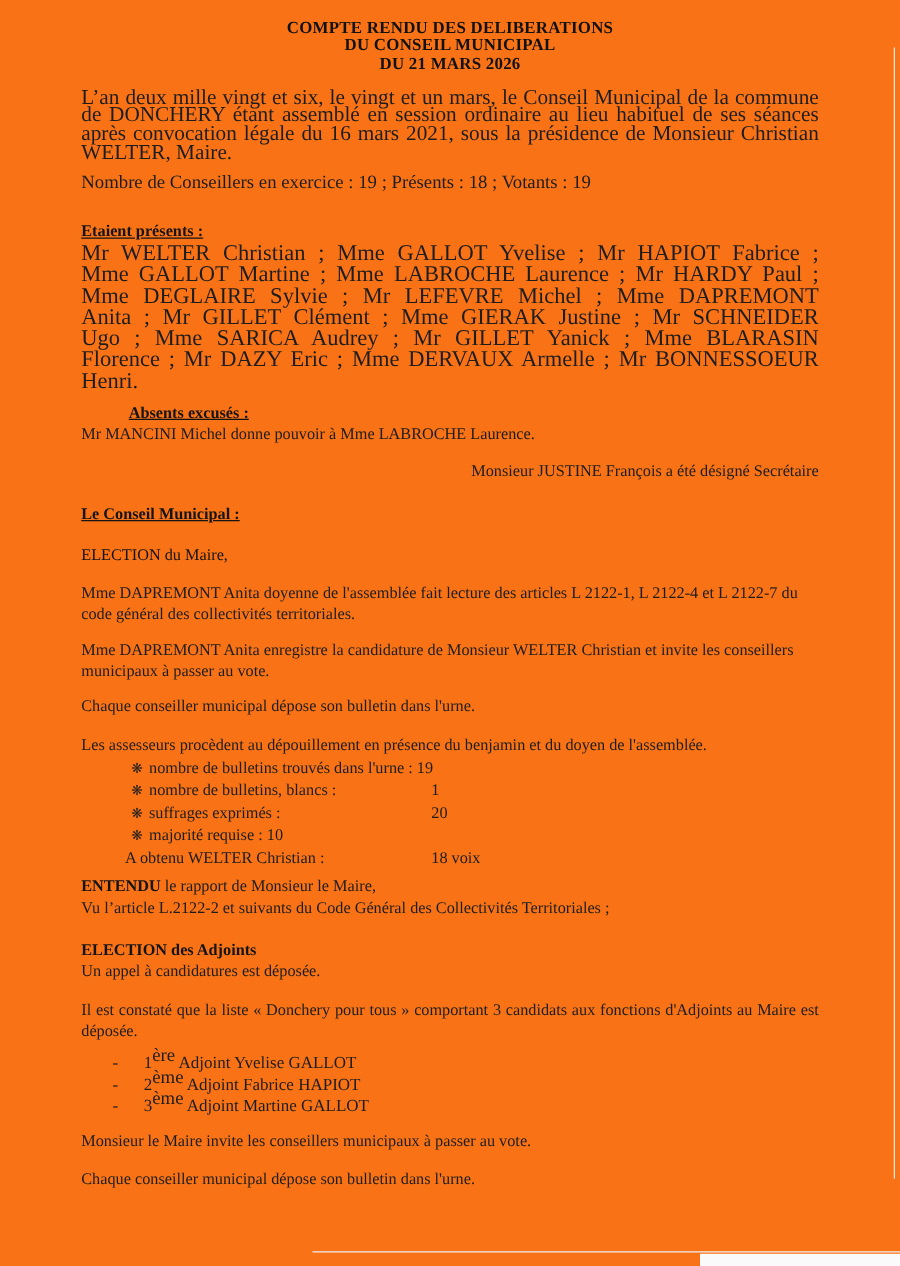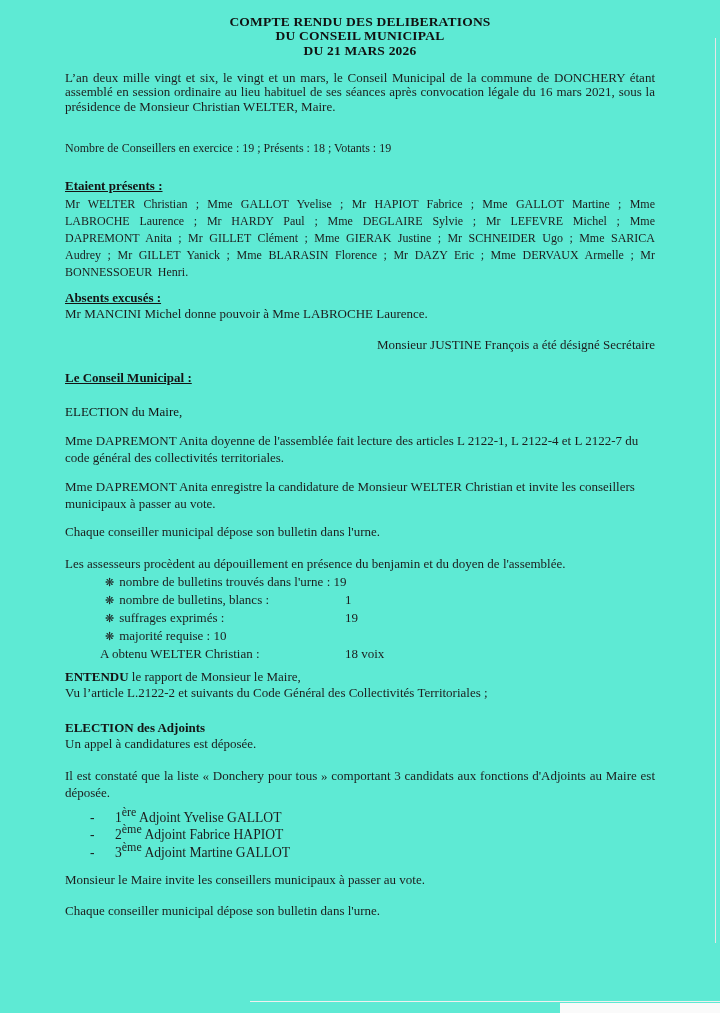--- a/index.html
+++ b/index.html
@@ -6,21 +6,21 @@
   html, body { background: #ffffff; }
   body {
     width: 720px; height: 1013px;
     font-family: "Liberation Serif", "DejaVu Serif", serif;
     color: #1d1d1d;
     position: relative;
     overflow: hidden;
   }
   .page {
     position: absolute; inset: 0;
-    background: #5eead4;
+    background: #f97316;
   }
   
   .scan-edge-right {
     position: absolute; top: 38px; bottom: 70px; right: 4px;
     width: 1px; background: #e6e6e6;
   }
   .scan-edge-bottom {
     position: absolute; left: 250px; right: 0; bottom: 11px;
     height: 1px; background: #f0f0f0;
   }
@@ -35,26 +35,26 @@
     line-height: 16.5px;
   }
   .doc-title {
     text-align: center;
     font-weight: bold;
     font-size: 13.5px;
     line-height: 14.3px;
     color: #111;
     letter-spacing: 0.2px;
   }
-  .intro { margin-top: 13px; text-align: justify; line-height: 14.6px; font-size: 13px; }
-  .counts { margin-top: 25px; font-size: 12px; }
+  .intro { margin-top: 13px; text-align: justify; line-height: 14.6px; font-size: 17px; }
+  .counts { margin-top: 9px; font-size: 15px; }
   .h-underline { font-weight: bold; text-decoration: underline; color: #141414; }
   .present-heading { margin-top: 22px; }
-  .names { margin-top: 1px; text-align: justify; font-size: 12px; line-height: 17px; word-spacing: 2.5px; }
-  .absent-heading { margin-top: 9px; }
+  .names { margin-top: 1px; text-align: justify; font-size: 18px; line-height: 17px; word-spacing: 2.5px; }
+  .absent-heading { margin-top: 9px; margin-left: 38px; }
   .absent-line { margin-top: 0px; }
   .secretary-line { margin-top: 14px; text-align: right; }
   .council-heading { margin-top: 17px; }
   .election-maire { margin-top: 17px; font-weight: normal; color: #141414; }
   .para-lecture { margin-top: 12px; line-height: 17px; }
   .para-candidature { margin-top: 12px; line-height: 17px; }
   .para-urne1 { margin-top: 12px; }
   .para-assesseurs { margin-top: 15px; line-height: 16px; }
   .para-proclame { margin-top: 0px; }
   .results { margin-top: 1px; }
@@ -64,21 +64,21 @@
   .res-obtained { position: relative; padding-left: 35px; line-height: 17px; }
   .entendu-line { margin-top: 7px; }
   .vu-line { margin-top: 0px; }
   .decide-line { margin-top: 14px; }
   .election-adjoints { margin-top: 18px; font-weight: bold; color: #141414; }
   .appel-line { margin-top: 0px; }
   .liste-para { margin-top: 14px; line-height: 17px; text-align: justify; }
   .adjoints { margin-top: 8px; }
   .adj-row { padding-left: 25px; line-height: 17.5px; font-size: 13.6px; }
   .adj-row .dash { display: inline-block; width: 25px; }
-  .adj-row sup { font-size: 12px; line-height: 0; }
+  .adj-row sup { font-size: 15px; line-height: 0; }
   .invite-line { margin-top: 11px; }
   .urne2-line { margin-top: 14px; }
   b { color: #141414; }
 </style>
 </head>
 <body>
 
 <div class="page">
   <div class="content">
 
@@ -116,21 +116,21 @@
       <div class="res-row">
         <span class="bullet">❋</span><span>nombre de bulletins trouvés dans l'urne : 19</span>
         <span class="res-val"></span>
       </div>
       <div class="res-row">
         <span class="bullet">❋</span><span>nombre de bulletins, blancs :</span>
         <span class="res-val">1</span>
       </div>
       <div class="res-row">
         <span class="bullet">❋</span><span>suffrages exprimés :</span>
-        <span class="res-val">19</span>
+        <span class="res-val">20</span>
       </div>
       <div class="res-row">
         <span class="bullet">❋</span><span>majorité requise : 10</span>
         <span class="res-val"></span>
       </div>
       <div class="res-obtained">
         <span>A obtenu WELTER Christian :</span>
         <span class="res-val">18 voix</span>
       </div>
     </div>

